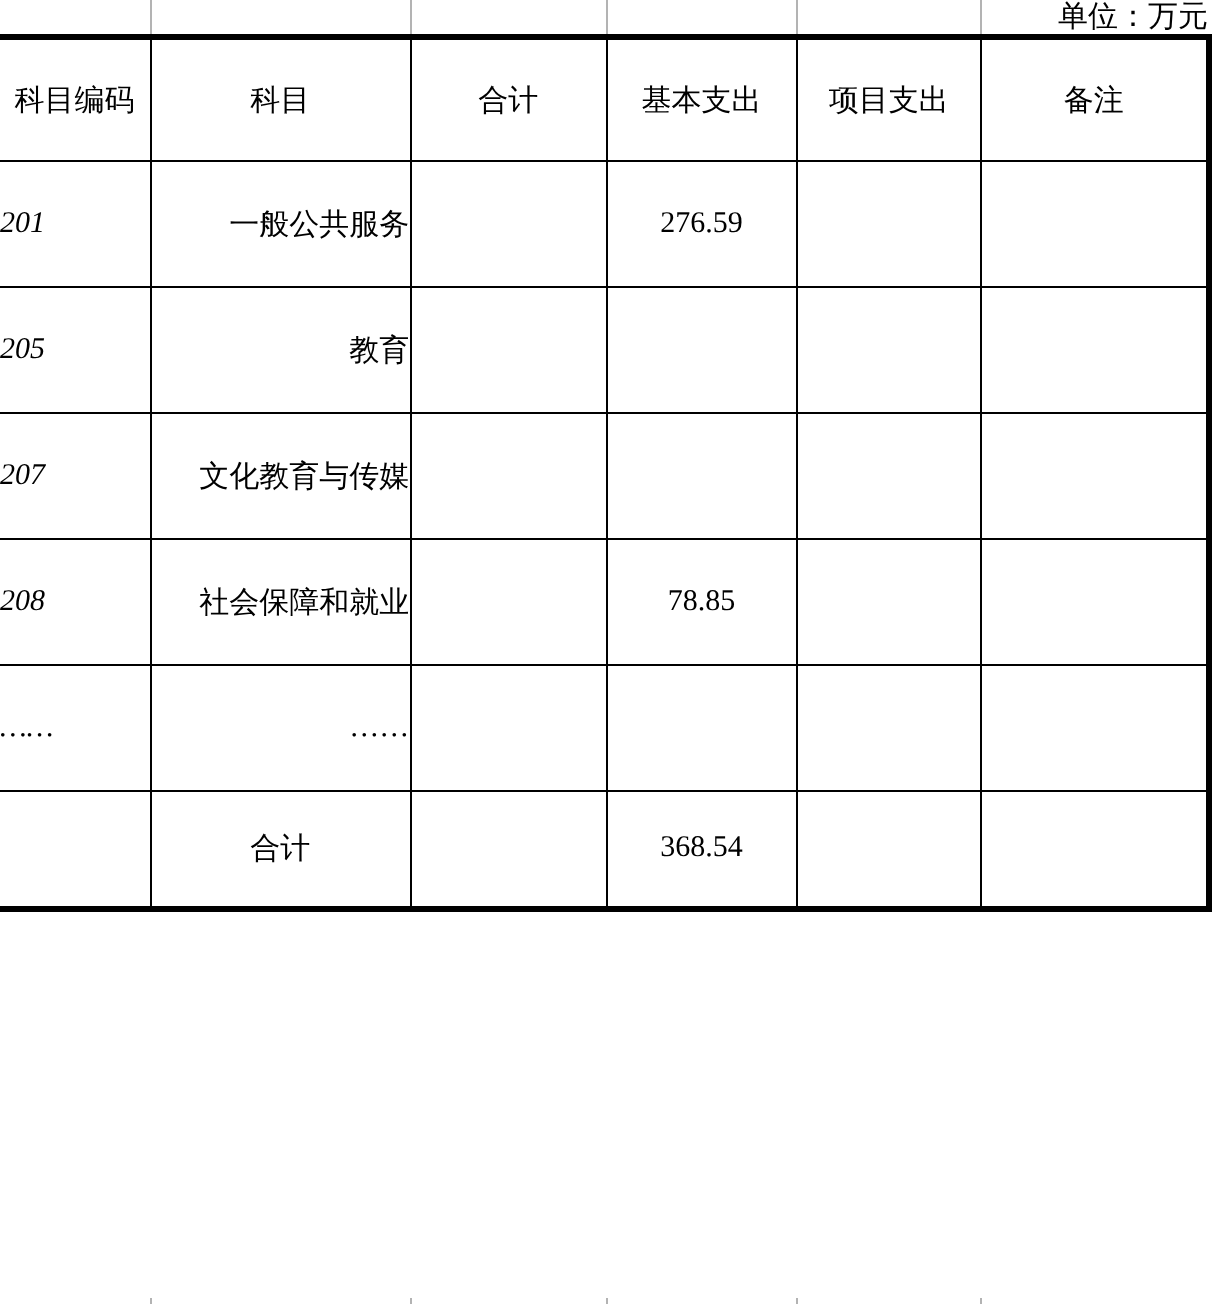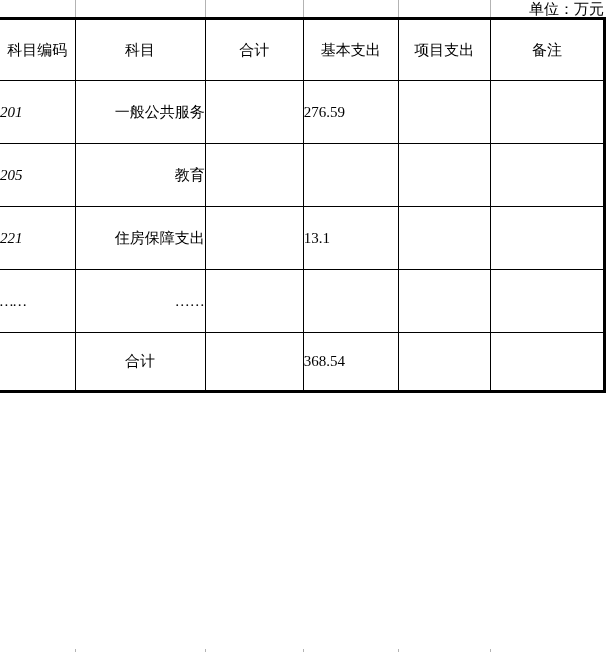--- a/index.html
+++ b/index.html
@@ -47,21 +47,21 @@
       vertical-align: middle;
       font-weight: normal;
     }
     table.budget th:first-child, table.budget td:first-child { border-left: none; margin-left: 24px; }
     tr.head-row { height: 62px; }
     tr.data-row { height: 63px; }
     tr.total-row { height: 59px; }
     th.hd { text-align: center; }
     td.code { text-align: left; padding-left: 3px; font-style: italic; }
     td.subject { text-align: right; padding-left: 2px; }
-    td.num { text-align: left; }
+    td.num { text-align: center; }
     td.center { text-align: center; }
     
     .stub-v {
       position: absolute;
       width: 1px;
       background: #b3b3b3;
     }
     .stub-top { top: 0; height: 17px; }
     .stub-bottom { top: 649px; height: 3px; }
   </style>
@@ -114,24 +114,32 @@
       </tr>
       <tr class="data-row">
         <td class="code">205</td>
         <td class="subject">教育</td>
         <td class="num"></td>
         <td class="num"></td>
         <td class="num"></td>
         <td class="num"></td>
       </tr>
       <tr class="data-row">
-        <td class="code">221</td>
-        <td class="subject">住房保障支出</td>
+        <td class="code">207</td>
+        <td class="subject">文化教育与传媒</td>
         <td class="num"></td>
-        <td class="num">13.1</td>
+        <td class="num"></td>
+        <td class="num"></td>
+        <td class="num"></td>
+      </tr>
+      <tr class="data-row">
+        <td class="code">208</td>
+        <td class="subject">社会保障和就业</td>
+        <td class="num"></td>
+        <td class="num">78.85</td>
         <td class="num"></td>
         <td class="num"></td>
       </tr>
       <tr class="data-row">
         <td class="code">……</td>
         <td class="subject">……</td>
         <td class="num"></td>
         <td class="num"></td>
         <td class="num"></td>
         <td class="num"></td>

